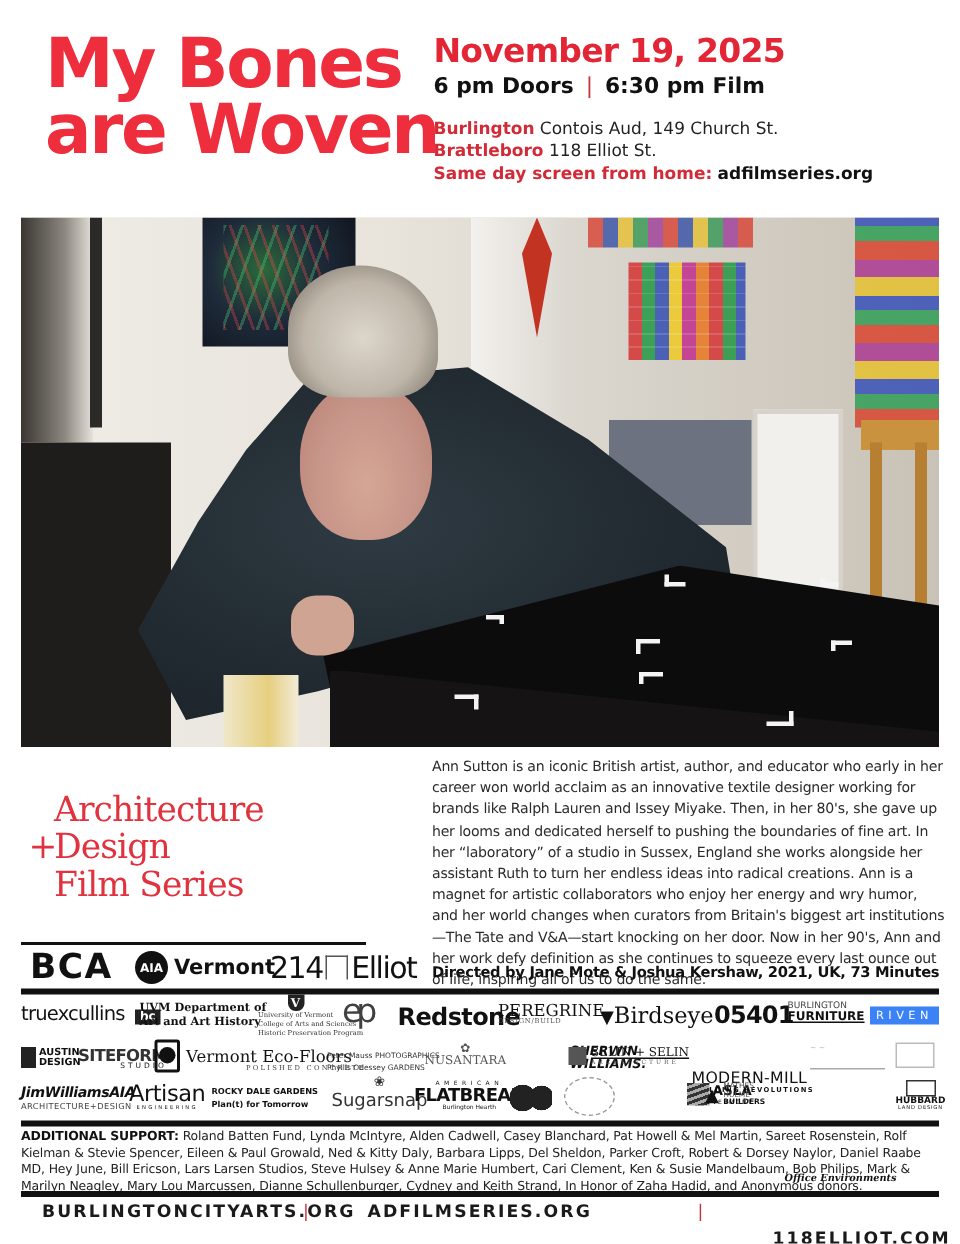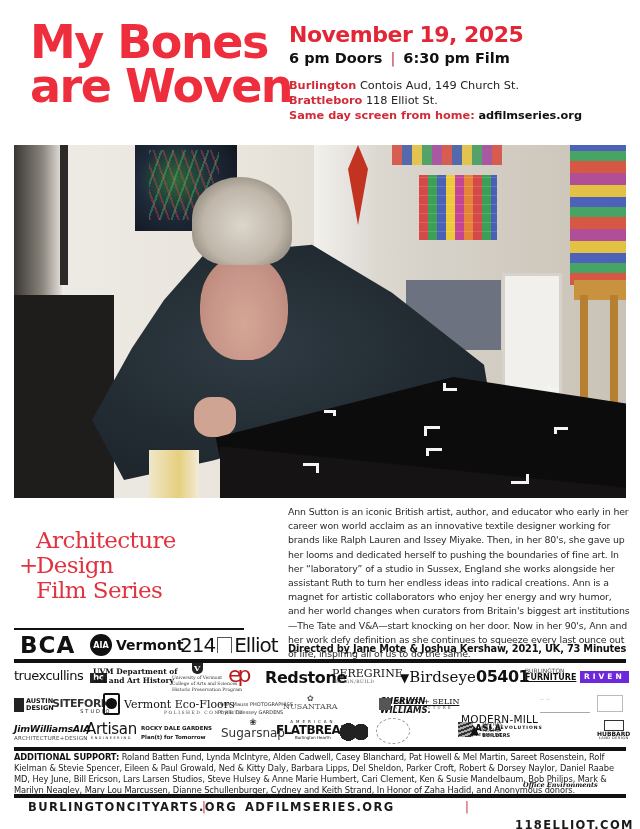--- a/index.html
+++ b/index.html
@@ -171,35 +171,35 @@
 <div class="sp" style="left:93px;top:667px;font-family:'DejaVu Serif',serif;font-weight:bold;font-size:7.5px;line-height:9px;">
   <div>UVM Department of</div>
   <div>Art and Art History</div>
 </div>
 <div class="sp" style="left:172px;top:663px;text-align:center;width:50px;font-family:'DejaVu Serif',serif;font-size:4.5px;line-height:6px;color:#333;">
   <div style="margin:0 auto 1px;width:11px;height:11px;background:#222;color:#fff;font-size:8px;font-weight:bold;line-height:11px;border-radius:0 0 5px 5px;">V</div>
   <div>University of Vermont</div>
   <div>College of Arts and Sciences</div>
   <div>Historic Preservation Program</div>
 </div>
-<div class="sp" style="left:228px;top:664px;font-size:22px;color:#b91c1c;font-weight:normal;letter-spacing:-4px;">ep</div>
+<div class="sp" style="left:228px;top:664px;font-size:22px;color:#404040;font-weight:normal;letter-spacing:-4px;">ep</div>
 <div class="sp" style="left:265px;top:670px;font-size:16px;font-weight:bold;letter-spacing:-0.4px;">Redstone</div>
 <div class="sp" style="left:332px;top:668px;font-family:'DejaVu Serif',serif;font-size:11px;text-align:left;">
   <div>PEREGRINE</div>
   <div class="small" style="font-size:4.5px;margin-top:1px;">DESIGN/BUILD</div>
 </div>
 <div class="sp" style="left:400px;top:670px;font-family:'DejaVu Serif',serif;font-size:15px;">
   <span style="font-size:12px;">▼</span><span>Birdseye</span>
 </div>
 <div class="sp" style="left:476px;top:669px;font-size:16px;font-weight:bold;letter-spacing:-0.5px;">05401</div>
 <div class="sp" style="left:525px;top:668px;text-align:left;">
   <div style="font-size:6px;color:#444;">BURLINGTON</div>
   <div style="font-size:8px;font-weight:bold;text-decoration:underline;">FURNITURE</div>
 </div>
-<div class="sp" style="left:580px;top:671px;background:#6d28d9;color:#fff;font-size:7.5px;font-weight:bold;letter-spacing:3px;padding:2px 4px;">RIVEN</div>
+<div class="sp" style="left:580px;top:671px;background:#3b82f6;color:#fff;font-size:7.5px;font-weight:normal;letter-spacing:3px;padding:2px 4px;">RIVEN</div>
 
 <div class="sp" style="left:14px;top:698px;display:flex;align-items:center;gap:2px;">
   <span style="display:inline-block;width:10px;height:14px;background:#222;"></span>
   <span style="font-size:6.5px;font-weight:bold;width:26px;white-space:normal;line-height:7px;">AUSTIN DESIGN</span>
 </div>
 <div class="sp" style="left:52px;top:698px;text-align:right;">
   <div style="font-size:11px;font-weight:bold;color:#333;letter-spacing:-0.5px;">SITEFORM</div>
   <div style="font-size:5px;letter-spacing:2px;">STUDIO</div>
 </div>
 <div class="sp" style="left:103px;top:693px;width:17px;height:22px;border:2px solid #111;border-radius:2px;">

